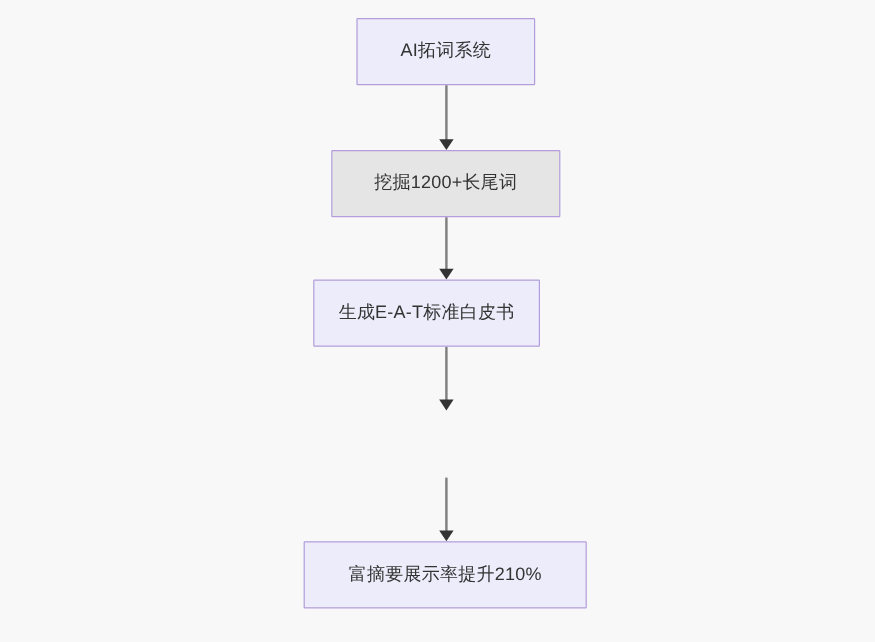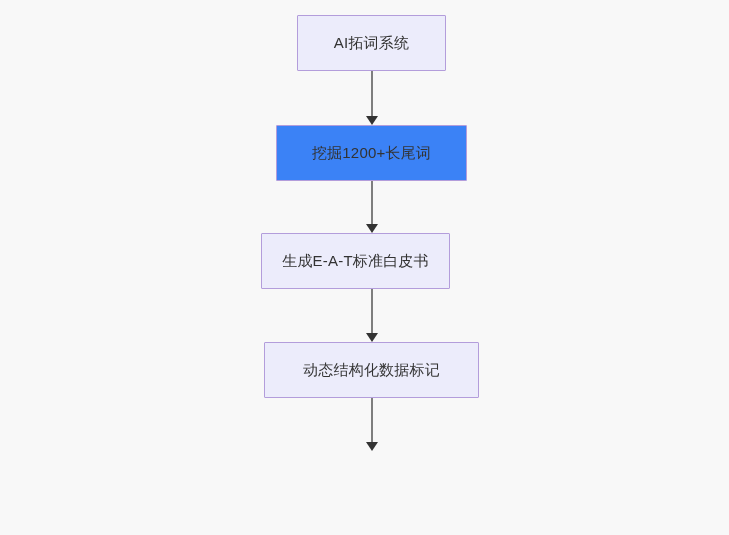--- a/index.html
+++ b/index.html
@@ -77,22 +77,22 @@
       <div class="edge-line" style="height: 45px; background: rgb(126, 126, 126);"></div>
       <div class="edge-arrow" style="top: 44px; border-top-color: rgb(51, 51, 51);"></div>
     </div>
     <div class="edge" style="left: 371px; top: 398px; width: 2px; height: 53px;">
       <div class="edge-line" style="height: 45px; background: rgb(126, 126, 126);"></div>
       <div class="edge-arrow" style="top: 44px; border-top-color: rgb(51, 51, 51);"></div>
     </div>
     <div class="node" style="left: 297px; top: 15px; width: 149px; height: 56px; background: rgb(236, 236, 251); border-color: rgb(179, 157, 219);">
       <span class="node-label" style="color: rgb(51, 51, 51);">AI拓词系统</span>
     </div>
-    <div class="node" style="left: 276px; top: 125px; width: 191px; height: 56px; background: #3b82f6; border-color: rgb(179, 157, 219);">
+    <div class="node" style="left: 276px; top: 125px; width: 191px; height: 56px; background: #e5e5e5; border-color: rgb(179, 157, 219);">
       <span class="node-label" style="color: rgb(51, 51, 51);">挖掘1200+长尾词</span>
     </div>
     <div class="node" style="left: 261px; top: 233px; width: 189px; height: 56px; background: rgb(236, 236, 251); border-color: rgb(179, 157, 219);">
       <span class="node-label" style="color: rgb(51, 51, 51);">生成E-A-T标准白皮书</span>
     </div>
-    <div class="node" style="left: 264px; top: 342px; width: 215px; height: 56px; background: rgb(236, 236, 251); border-color: rgb(179, 157, 219);">
-      <span class="node-label" style="color: rgb(51, 51, 51);">动态结构化数据标记</span>
+    <div class="node" style="left: 253px; top: 451px; width: 236px; height: 56px; background: rgb(236, 236, 251); border-color: rgb(179, 157, 219);">
+      <span class="node-label" style="color: rgb(51, 51, 51);">富摘要展示率提升210%</span>
     </div>
   </div>
 
 </body></html>

